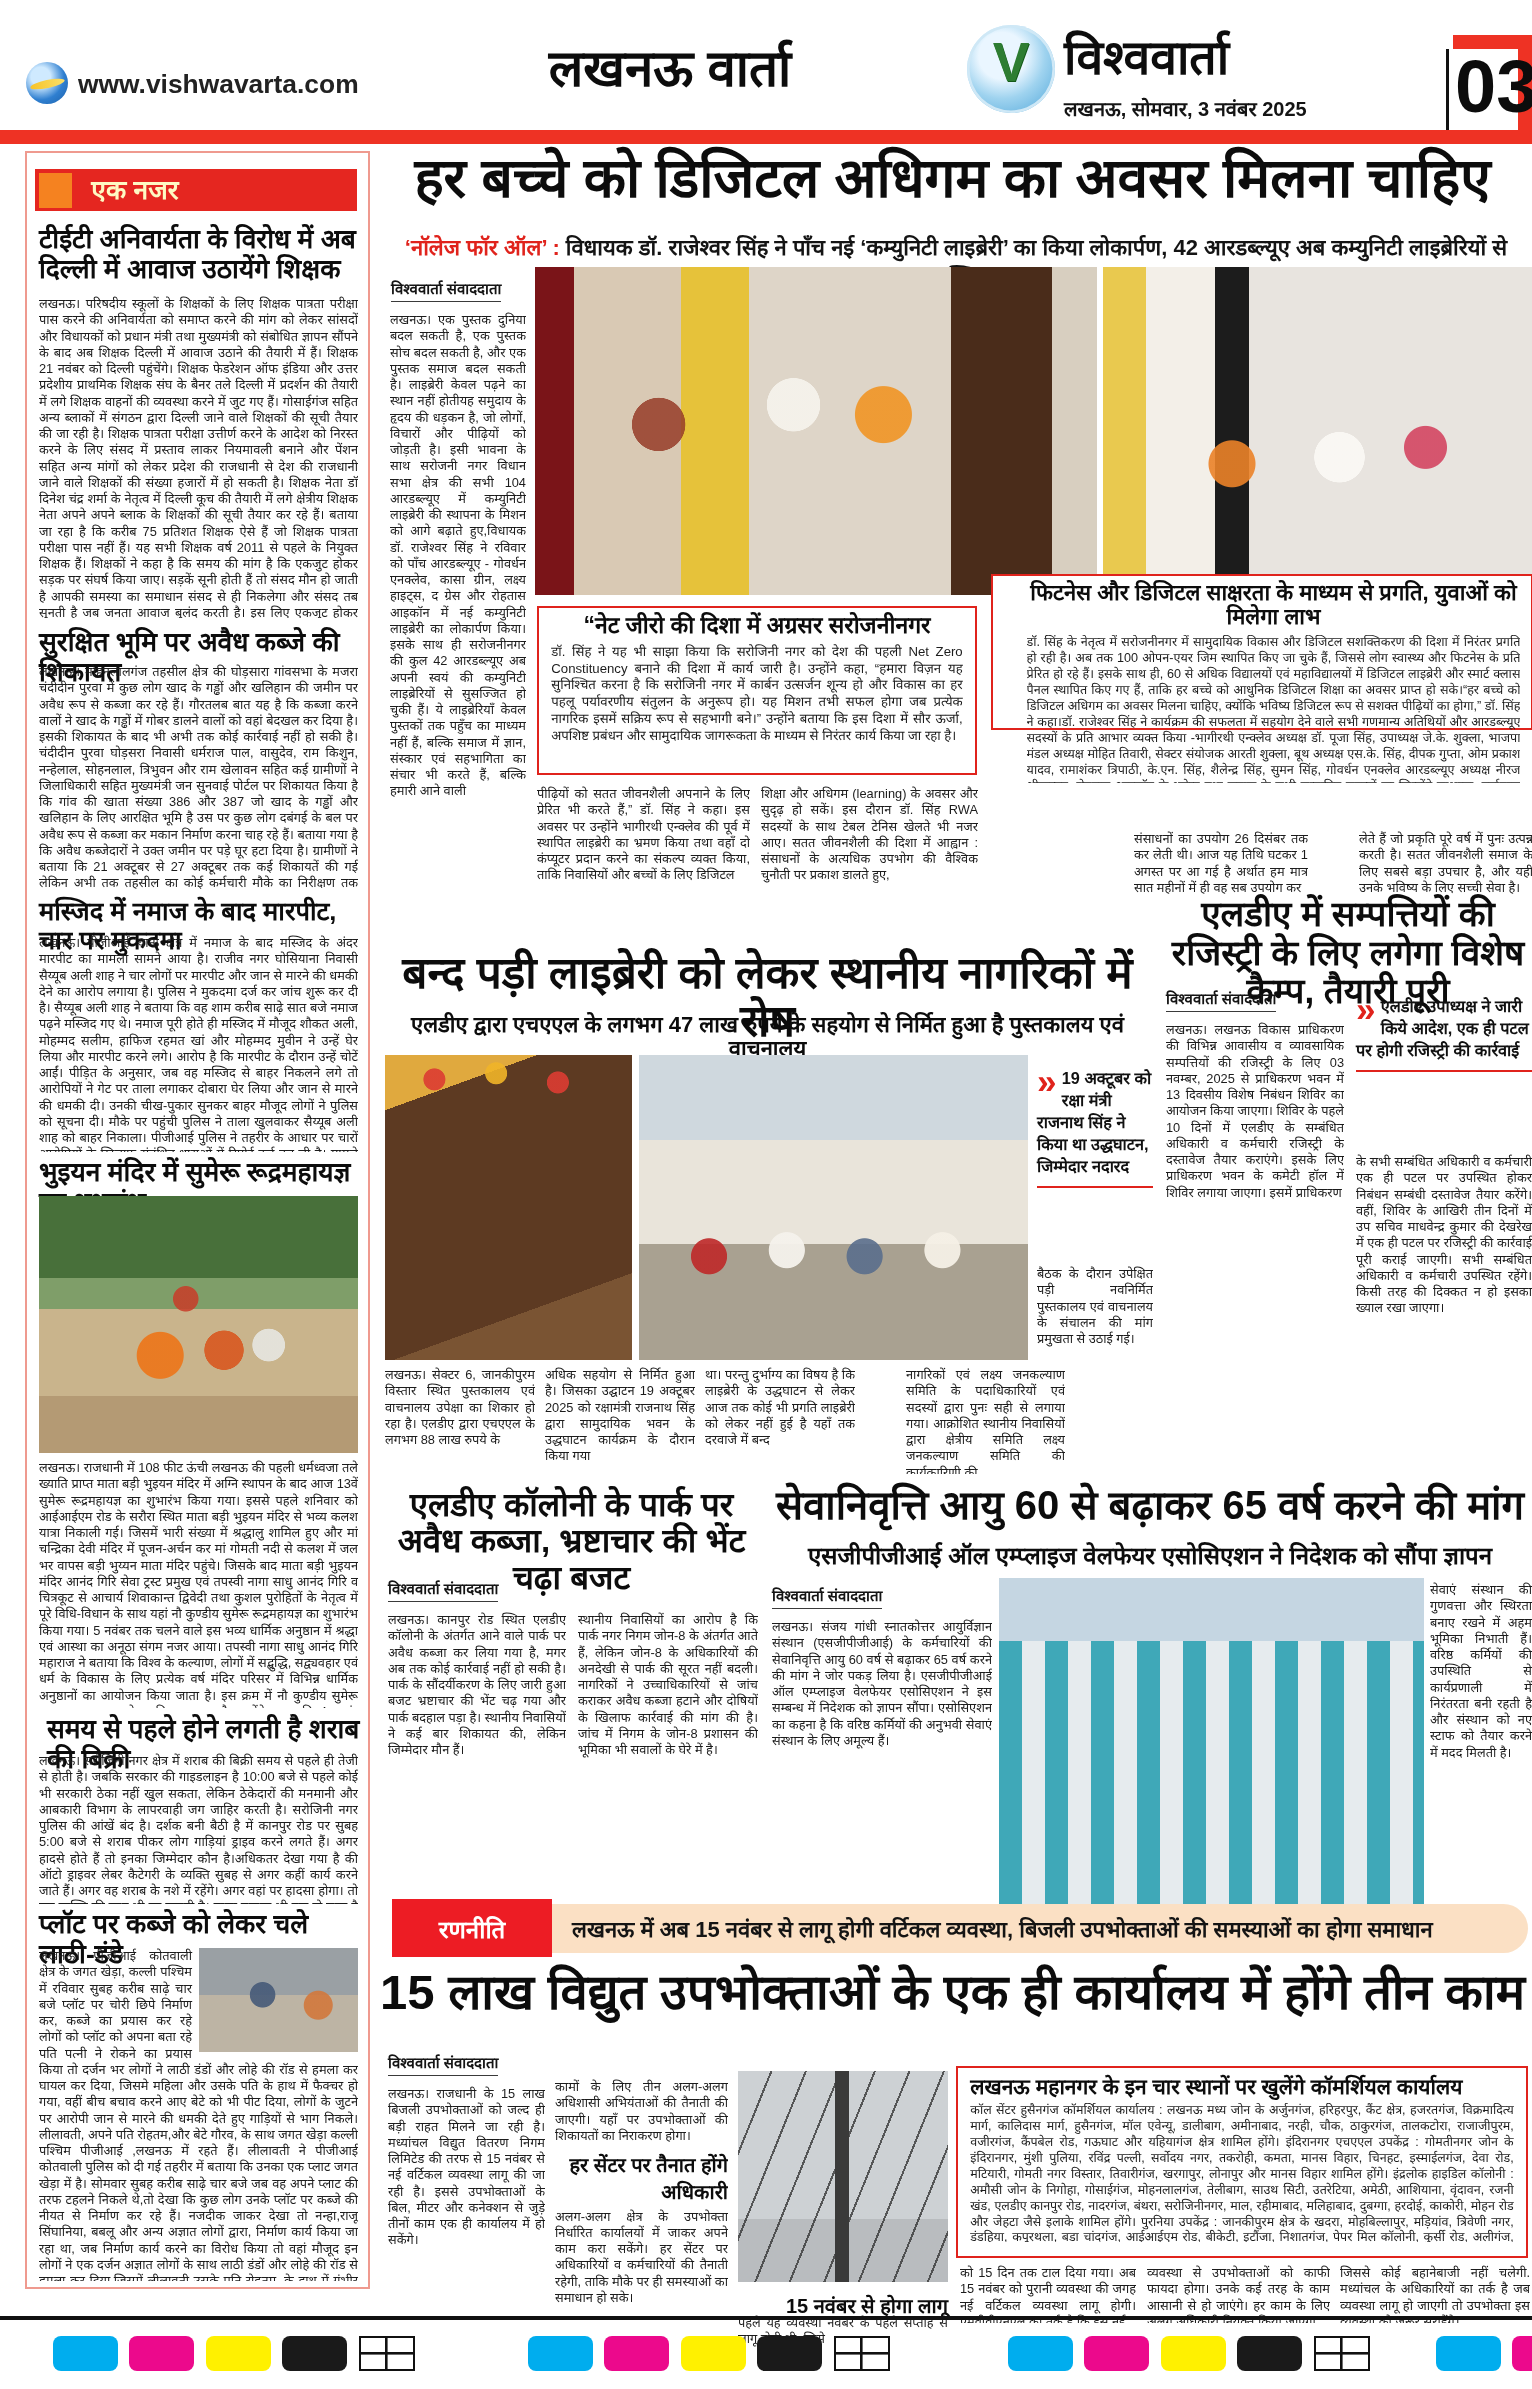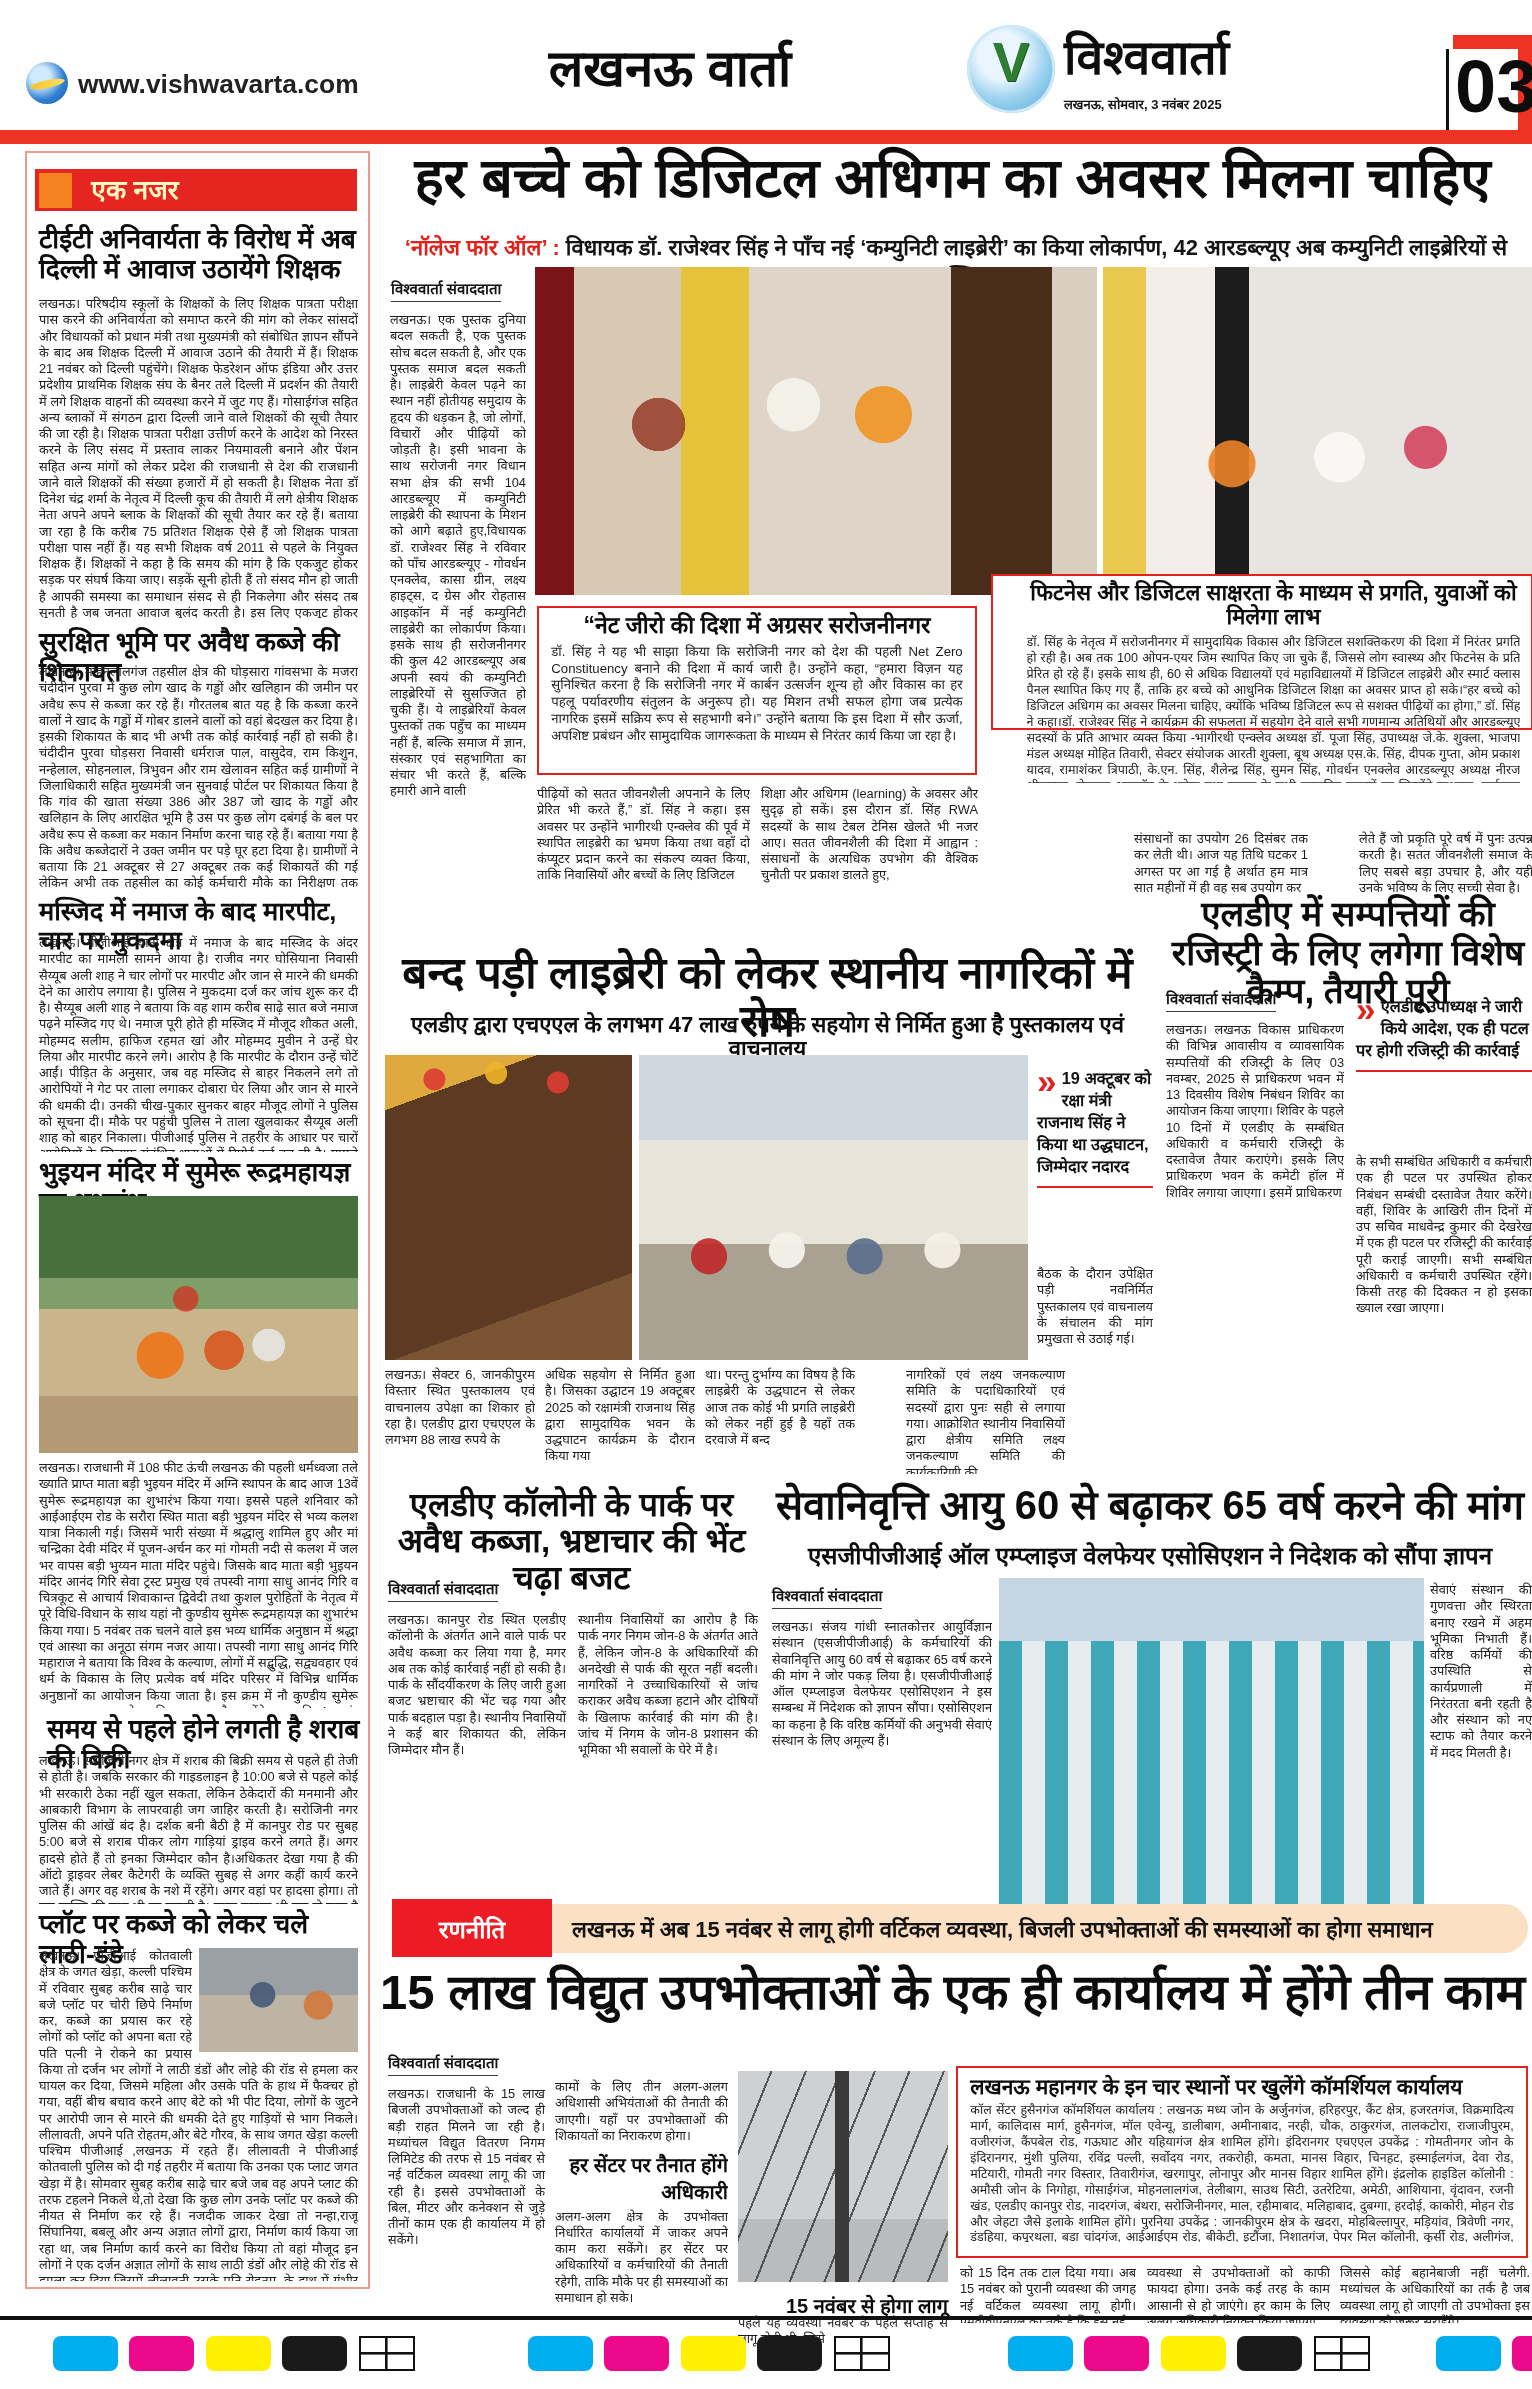--- a/index.html
+++ b/index.html
@@ -53,21 +53,21 @@
 
   <div class="abs ie-icon" style="left:26.4px;top:62px;width:42px;height:42px;">
       <span class="ie-swash"></span>
     </div>
   <a class="abs" style="left:78px;top:69px;font-size:26.4px;font-weight:800;color:#222;text-decoration:none;">www.vishwavarta.com</a>
   <div class="abs hl center" style="left:476px;top:41px;width:388px;font-size:51px;">लखनऊ वार्ता</div>
   <div class="abs globe" style="left:967px;top:25px;width:88px;height:88px;">
       <span class="globe-v">V</span>
     </div>
   <div class="abs hl" style="left:1064px;top:32px;font-size:48px;">विश्ववार्ता</div>
-  <div class="abs" style="left:1064px;top:95px;font-size:13px;font-weight:800;">लखनऊ, सोमवार, 3 नवंबर 2025</div>
+  <div class="abs" style="left:1064px;top:95px;font-size:20px;font-weight:800;">लखनऊ, सोमवार, 3 नवंबर 2025</div>
   <div class="abs" style="left:1446px;top:49px;width:2.6px;height:90px;background:#111;"></div>
   <div class="abs redbar" style="left:1453px;top:35px;width:79px;height:14px;"></div>
   <div class="abs redbar" style="left:1518px;top:35px;width:14px;height:107px;"></div>
   <div class="abs hl" style="left:1455px;top:46px;font-size:74px;">03</div>
   <div class="abs redbar" style="left:0;top:130px;width:1532px;height:14px;"></div>
 
   <div class="abs leftbox" style="left:25px;top:151px;width:345px;height:2138px;"></div>
   <div class="abs ekbar" style="left:35px;top:169px;width:322px;height:42px;">
     <span class="abs eksq" style="left:3.5px;top:3.5px;width:33px;height:35px;"></span>
     <span class="abs eklabel" style="left:44px;top:0;">एक नजर</span>

